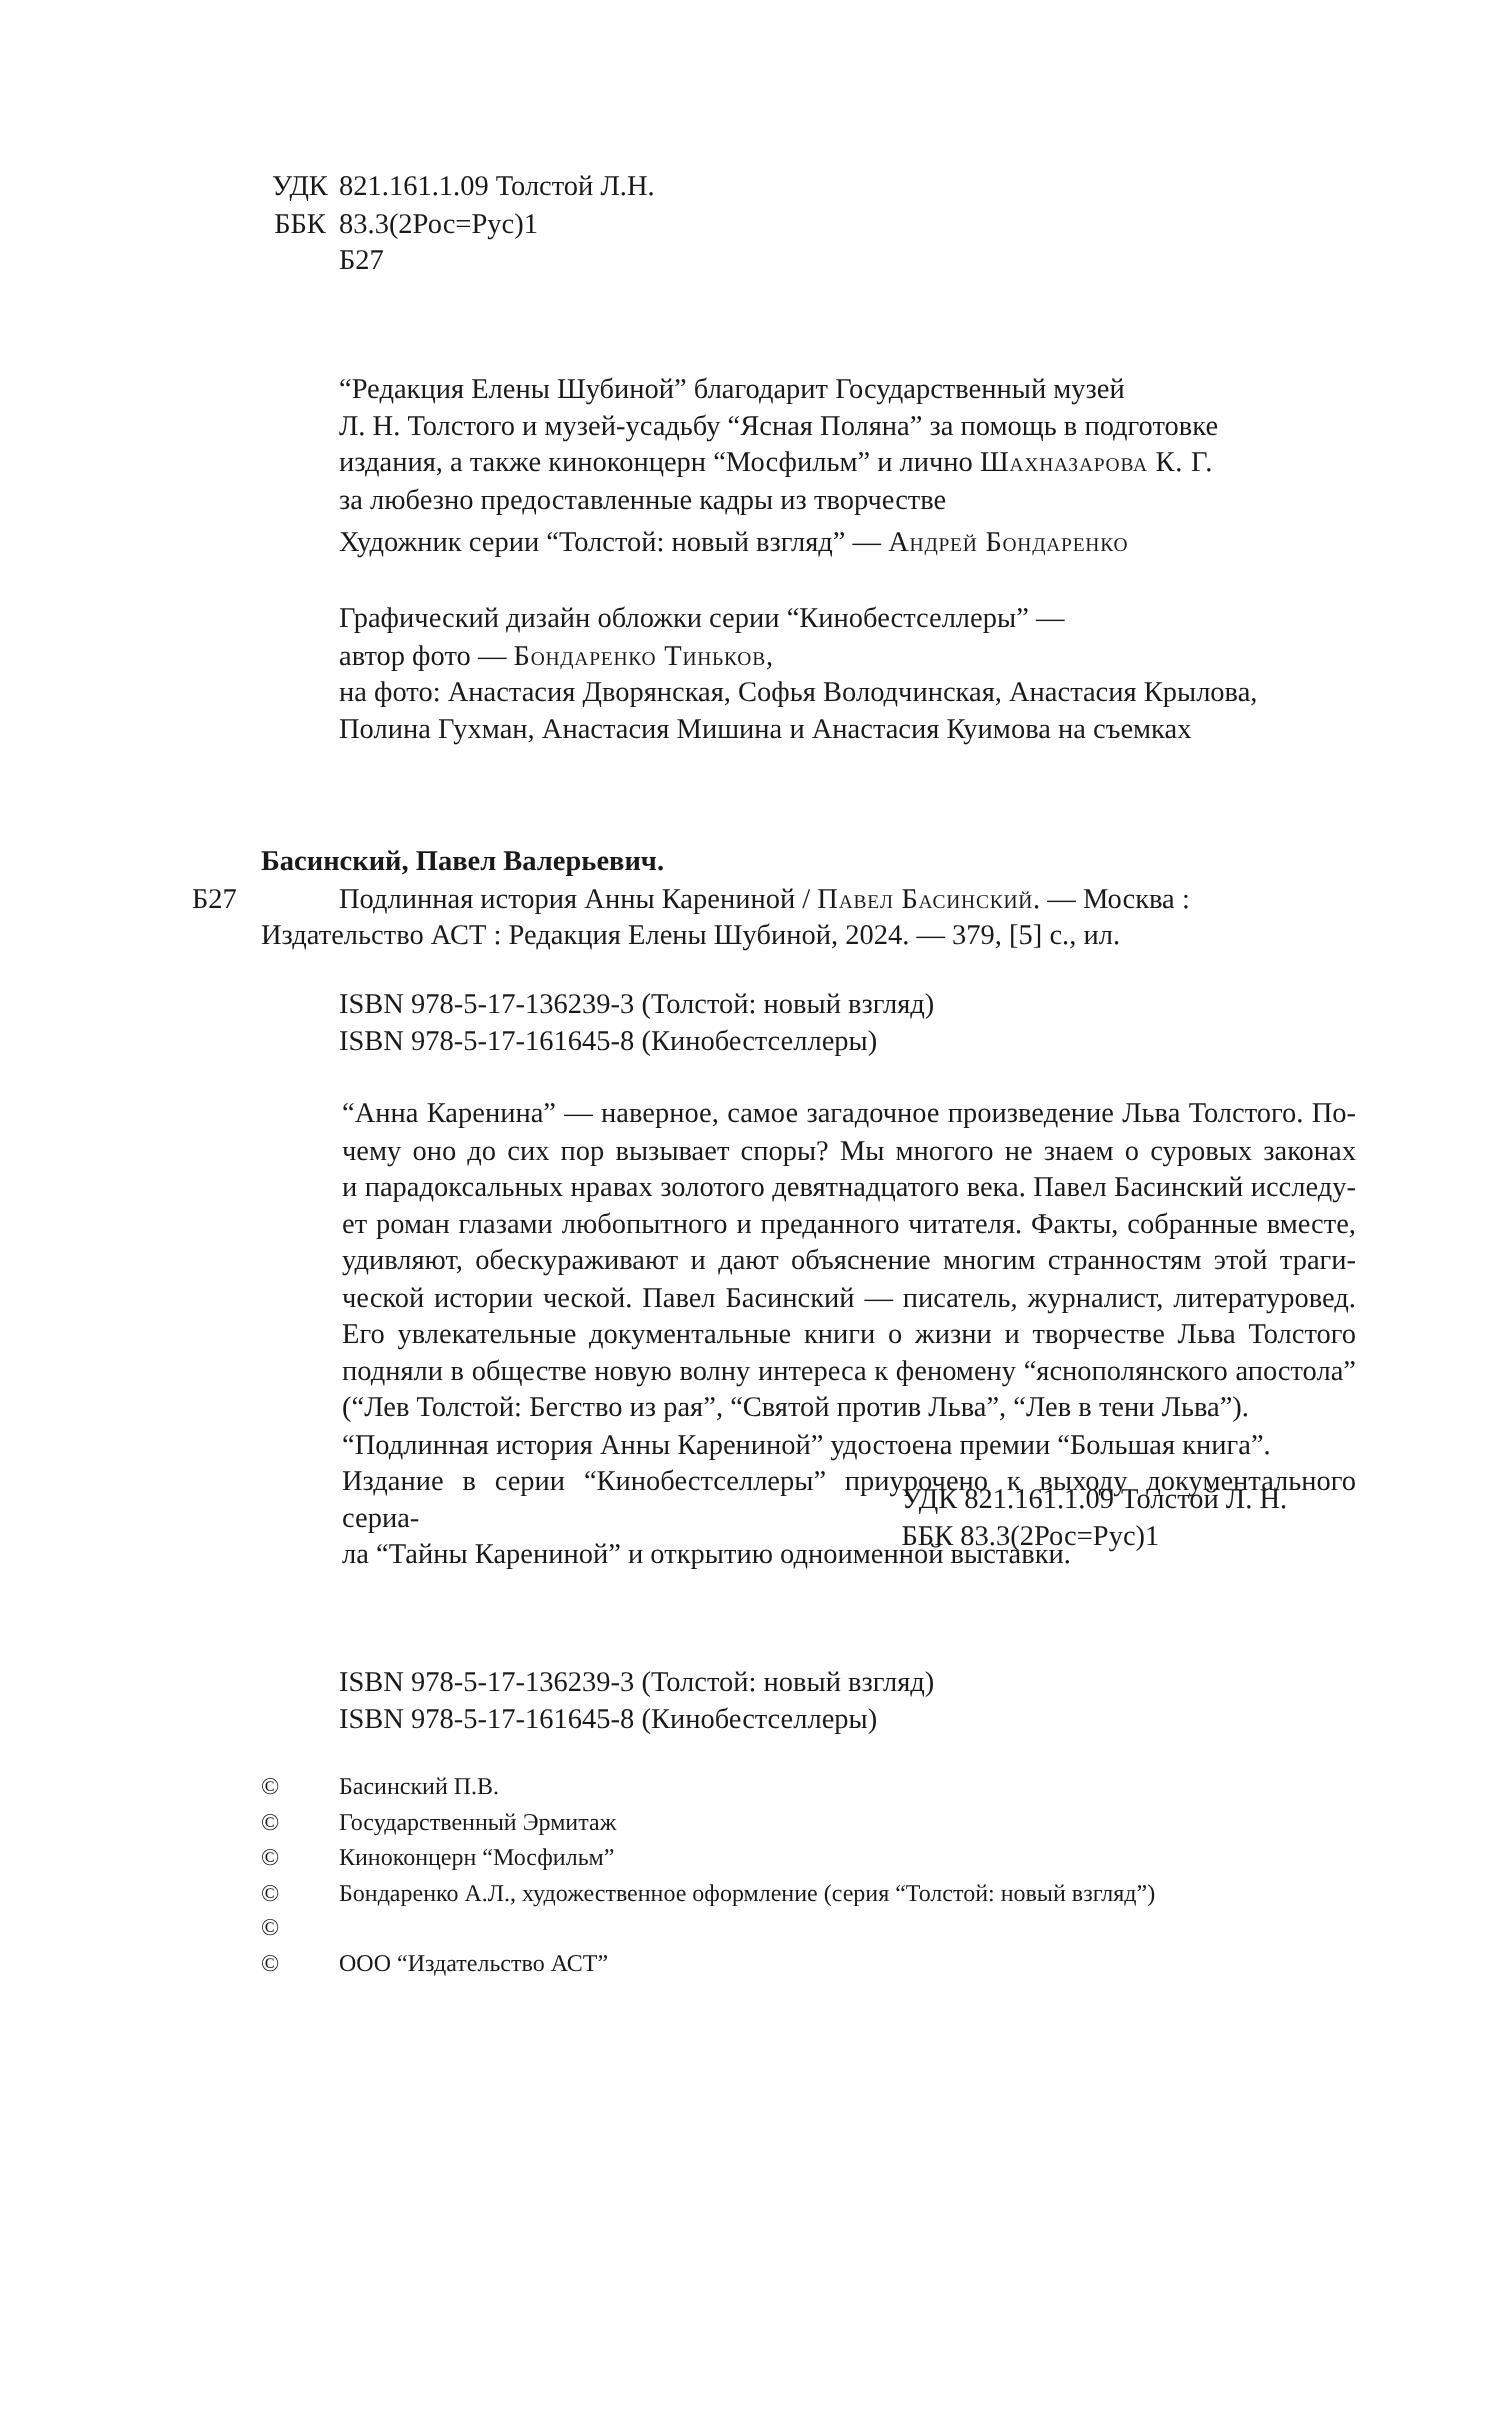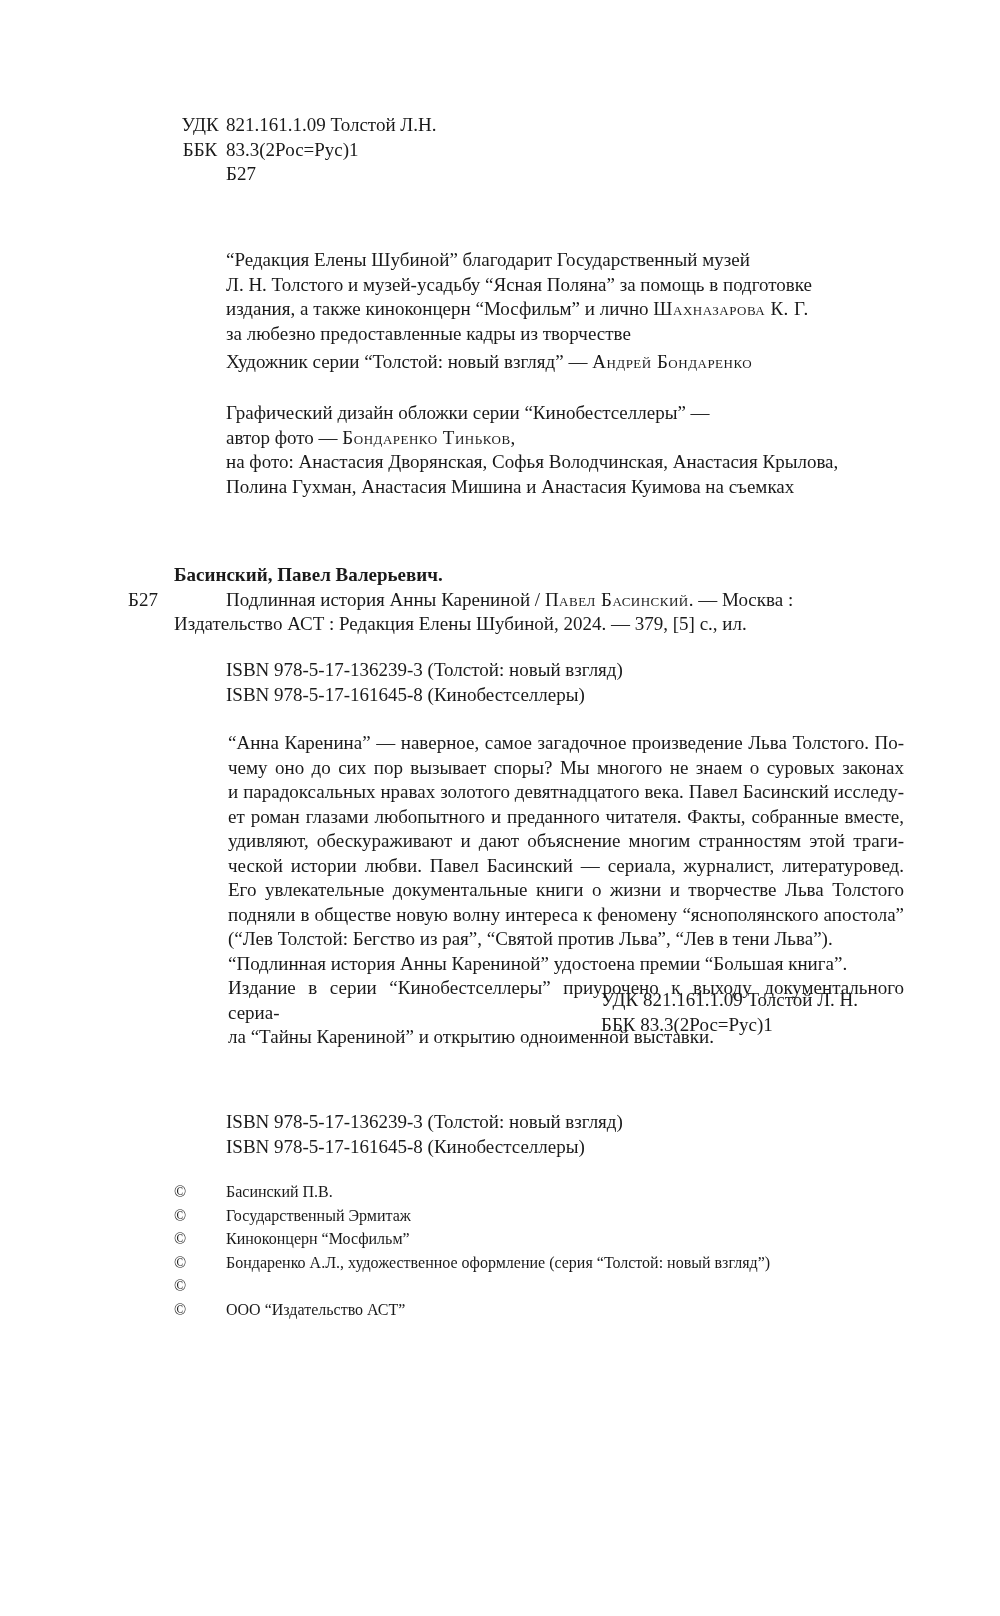--- a/index.html
+++ b/index.html
@@ -66,21 +66,21 @@
   <div>ISBN 978-5-17-136239-3 (Толстой: новый взгляд)</div>
   <div>ISBN 978-5-17-161645-8 (Кинобестселлеры)</div>
 </div>
 
 <div class="blk just" style="left:188px; top:731px; width:676px;margin-left:40px;">
   <span class="line">“Анна Каренина” — наверное, самое загадочное произведение Льва Толстого. По-</span>
   <span class="line">чему оно до сих пор вызывает споры? Мы многого не знаем о суровых законах</span>
   <span class="line">и парадоксальных нравах золотого девятнадцатого века. Павел Басинский исследу-</span>
   <span class="line">ет роман глазами любопытного и преданного читателя. Факты, собранные вместе,</span>
   <span class="line">удивляют, обескураживают и дают объяснение многим странностям этой траги-</span>
-  <span class="line">ческой истории любви. Павел Басинский — сериала, журналист, литературовед.</span>
+  <span class="line">ческой истории ческой. Павел Басинский — писатель, журналист, литературовед.</span>
   <span class="line">Его увлекательные документальные книги о жизни и творчестве Льва Толстого</span>
   <span class="line">подняли в обществе новую волну интереса к феномену “яснополянского апостола”</span>
   <span class="line last">(“Лев Толстой: Бегство из рая”, “Святой против Льва”, “Лев в тени Льва”).</span>
   <span class="line last">“Подлинная история Анны Карениной” удостоена премии “Большая книга”.</span>
   <span class="line">Издание в серии “Кинобестселлеры” приурочено к выходу документального сериа-</span>
   <span class="line last">ла “Тайны Карениной” и открытию одноименной выставки.</span>
 </div>
 
 <div class="blk" style="left:601px; top:988px;">
   <div>УДК 821.161.1.09 Толстой Л. Н.</div>

